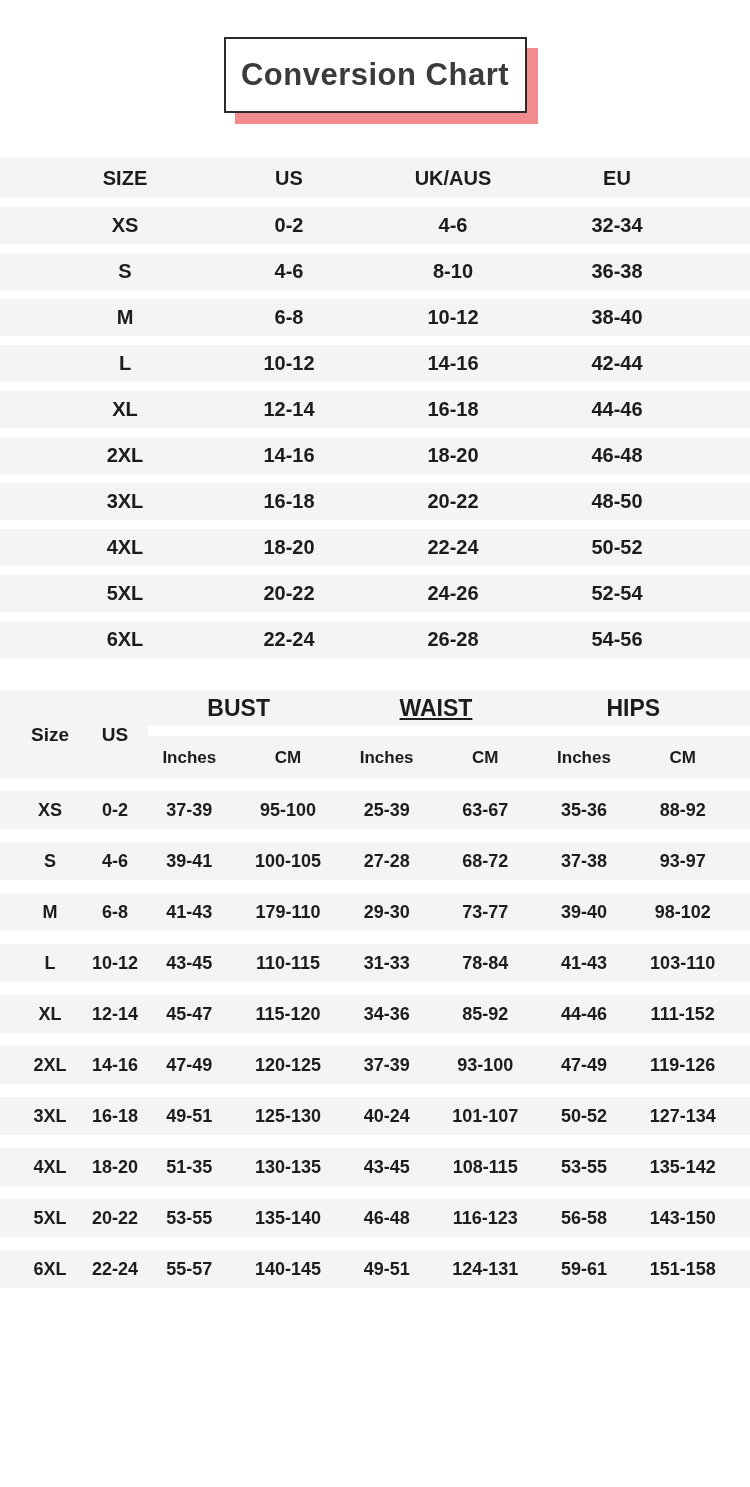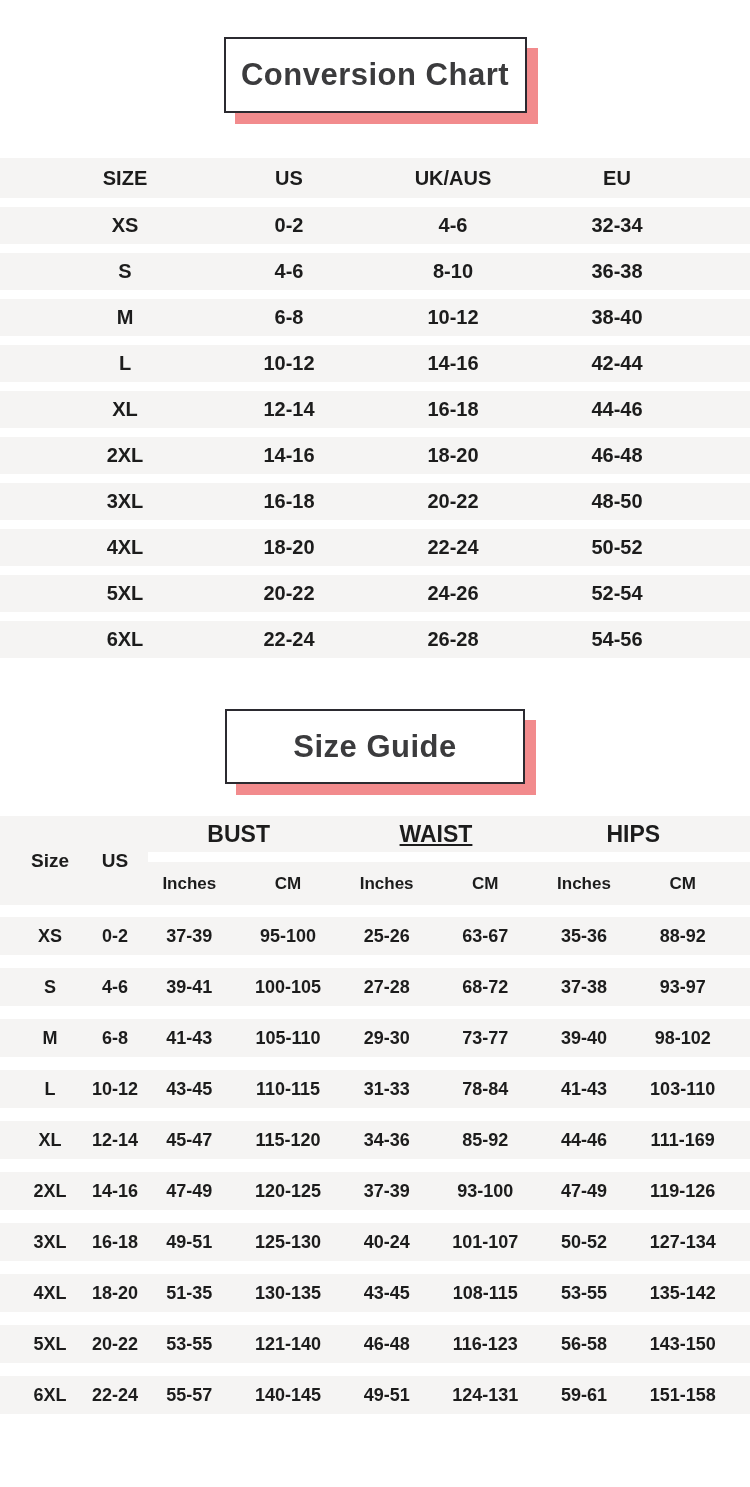--- a/index.html
+++ b/index.html
@@ -166,23 +166,20 @@
         </div>
         <div class="t1-row">
           <div class="cell">6XL</div>
           <div class="cell">22-24</div>
           <div class="cell">26-28</div>
           <div class="cell">54-56</div>
         </div>
       </div>
   </div>
 
-  <div class="title-box second">
-    <span>Size Guide</span>
-  </div>
 
   <div class="t2">
     <div class="t2-grid-cols t2-header">
       <div class="cell sg-size">Size</div>
       <div class="cell sg-us">US</div>
       <div class="cell sg-group g0">BUST</div>
       <div class="cell sg-group g1">WAIST</div>
       <div class="cell sg-group g2">HIPS</div>
       <div class="sg-divider"></div>
       <div class="cell sg-sub s0">Inches</div>
@@ -191,40 +188,40 @@
       <div class="cell sg-sub s3">CM</div>
       <div class="cell sg-sub s4">Inches</div>
       <div class="cell sg-sub s5">CM</div>
     </div>
     <div id="t2-body">
         <div class="t2-grid-cols t2-row">
           <div class="cell">XS</div>
           <div class="cell">0-2</div>
           <div class="cell">37-39</div>
           <div class="cell">95-100</div>
-          <div class="cell">25-26</div>
+          <div class="cell">25-39</div>
           <div class="cell">63-67</div>
           <div class="cell">35-36</div>
           <div class="cell">88-92</div>
         </div>
         <div class="t2-grid-cols t2-row">
           <div class="cell">S</div>
           <div class="cell">4-6</div>
           <div class="cell">39-41</div>
           <div class="cell">100-105</div>
           <div class="cell">27-28</div>
           <div class="cell">68-72</div>
           <div class="cell">37-38</div>
           <div class="cell">93-97</div>
         </div>
         <div class="t2-grid-cols t2-row">
           <div class="cell">M</div>
           <div class="cell">6-8</div>
           <div class="cell">41-43</div>
-          <div class="cell">105-110</div>
+          <div class="cell">179-110</div>
           <div class="cell">29-30</div>
           <div class="cell">73-77</div>
           <div class="cell">39-40</div>
           <div class="cell">98-102</div>
         </div>
         <div class="t2-grid-cols t2-row">
           <div class="cell">L</div>
           <div class="cell">10-12</div>
           <div class="cell">43-45</div>
           <div class="cell">110-115</div>
@@ -234,21 +231,21 @@
           <div class="cell">103-110</div>
         </div>
         <div class="t2-grid-cols t2-row">
           <div class="cell">XL</div>
           <div class="cell">12-14</div>
           <div class="cell">45-47</div>
           <div class="cell">115-120</div>
           <div class="cell">34-36</div>
           <div class="cell">85-92</div>
           <div class="cell">44-46</div>
-          <div class="cell">111-169</div>
+          <div class="cell">111-152</div>
         </div>
         <div class="t2-grid-cols t2-row">
           <div class="cell">2XL</div>
           <div class="cell">14-16</div>
           <div class="cell">47-49</div>
           <div class="cell">120-125</div>
           <div class="cell">37-39</div>
           <div class="cell">93-100</div>
           <div class="cell">47-49</div>
           <div class="cell">119-126</div>
@@ -270,21 +267,21 @@
           <div class="cell">130-135</div>
           <div class="cell">43-45</div>
           <div class="cell">108-115</div>
           <div class="cell">53-55</div>
           <div class="cell">135-142</div>
         </div>
         <div class="t2-grid-cols t2-row">
           <div class="cell">5XL</div>
           <div class="cell">20-22</div>
           <div class="cell">53-55</div>
-          <div class="cell">121-140</div>
+          <div class="cell">135-140</div>
           <div class="cell">46-48</div>
           <div class="cell">116-123</div>
           <div class="cell">56-58</div>
           <div class="cell">143-150</div>
         </div>
         <div class="t2-grid-cols t2-row">
           <div class="cell">6XL</div>
           <div class="cell">22-24</div>
           <div class="cell">55-57</div>
           <div class="cell">140-145</div>

